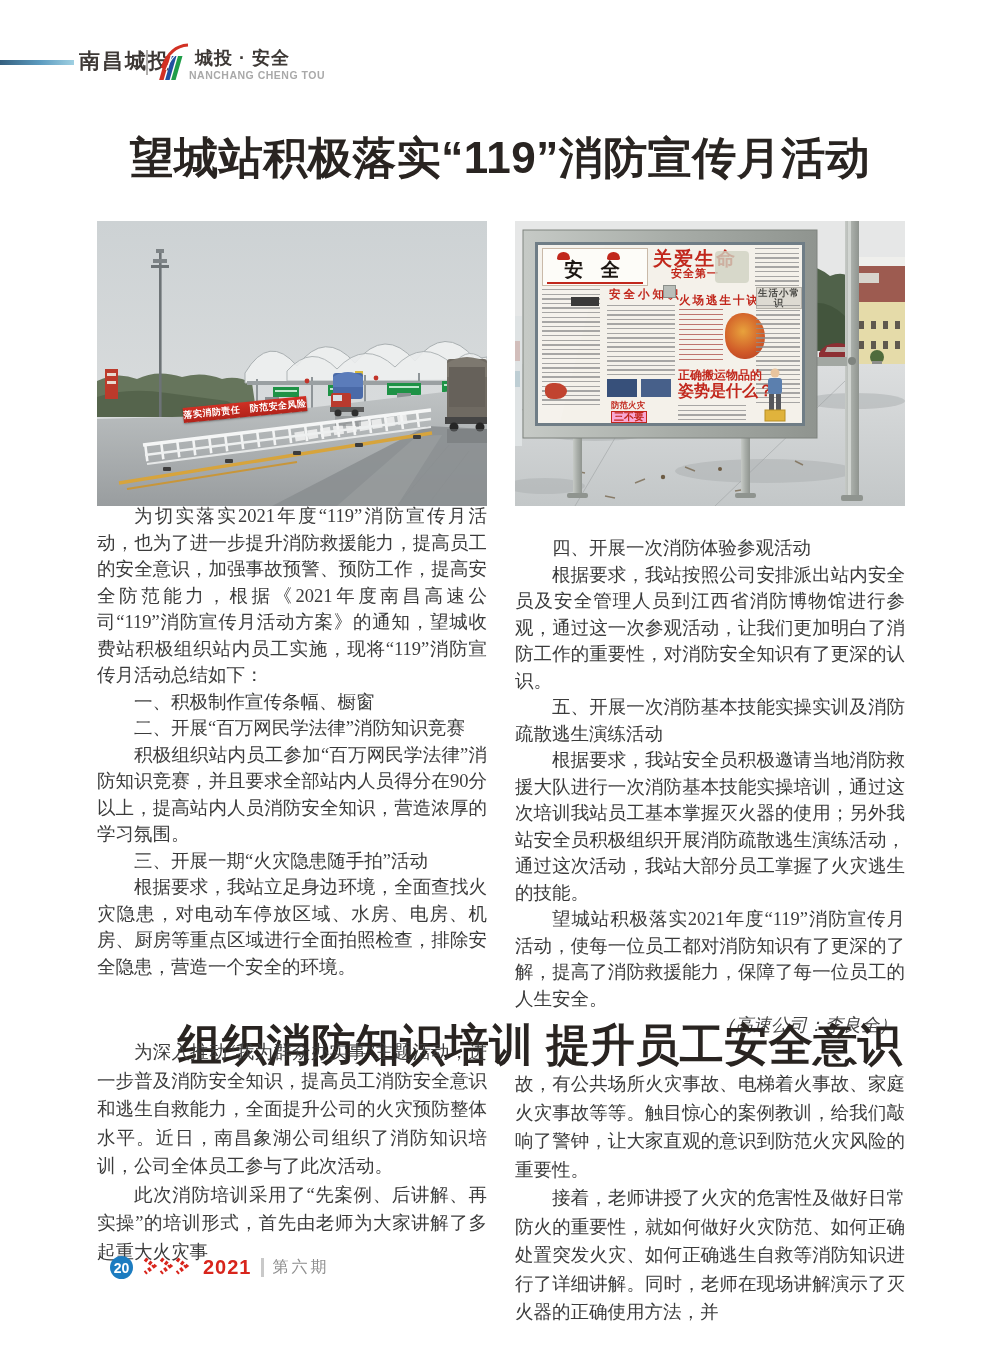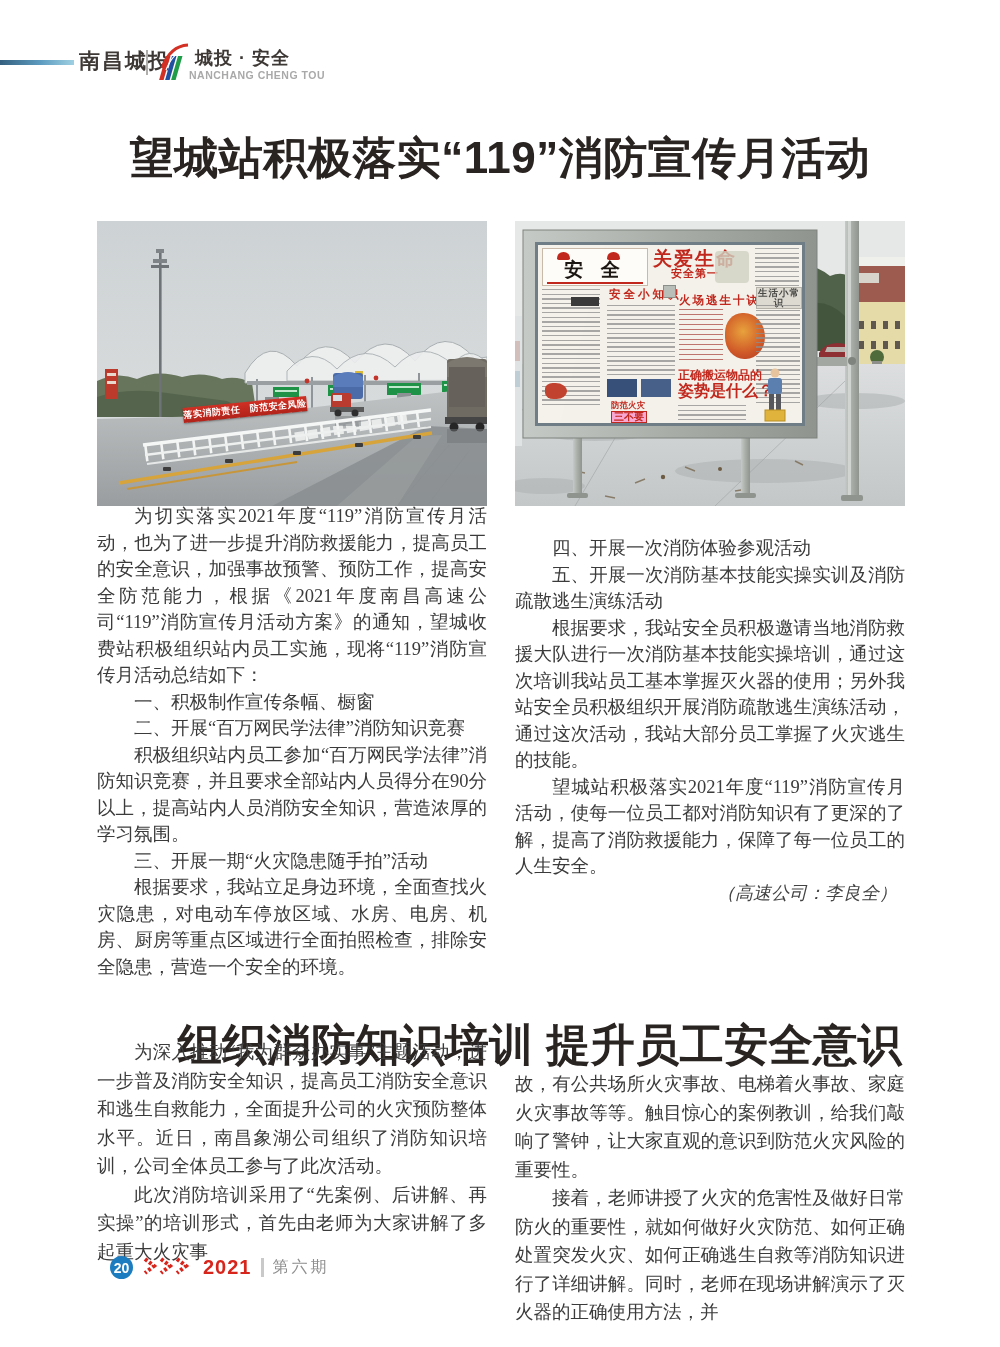--- a/index.html
+++ b/index.html
@@ -327,20 +327,21 @@
   <div class="col a1 col-l">
     <p class="indent">为切实落实2021年度“119”消防宣传月活动，也为了进一步提升消防救援能力，提高员工的安全意识，加强事故预警、预防工作，提高安全防范能力，根据《2021年度南昌高速公司“119”消防宣传月活动方案》的通知，望城收费站积极组织站内员工实施，现将“119”消防宣传月活动总结如下：</p>
     <p class="indent">一、积极制作宣传条幅、橱窗</p>
     <p class="indent">二、开展“百万网民学法律”消防知识竞赛</p>
     <p class="indent">积极组织站内员工参加“百万网民学法律”消防知识竞赛，并且要求全部站内人员得分在90分以上，提高站内人员消防安全知识，营造浓厚的学习氛围。</p>
     <p class="indent">三、开展一期“火灾隐患随手拍”活动</p>
     <p class="indent">根据要求，我站立足身边环境，全面查找火灾隐患，对电动车停放区域、水房、电房、机房、厨房等重点区域进行全面拍照检查，排除安全隐患，营造一个安全的环境。</p>
   </div>
   <div class="col a1 col-r">
     <p class="indent">四、开展一次消防体验参观活动</p>
+    <p class="indent">根据要求，我站按照公司安排派出站内安全员及安全管理人员到江西省消防博物馆进行参观，通过这一次参观活动，让我们更加明白了消防工作的重要性，对消防安全知识有了更深的认识。</p>
     <p class="indent">五、开展一次消防基本技能实操实训及消防疏散逃生演练活动</p>
     <p class="indent">根据要求，我站安全员积极邀请当地消防救援大队进行一次消防基本技能实操培训，通过这次培训我站员工基本掌握灭火器的使用；另外我站安全员积极组织开展消防疏散逃生演练活动，通过这次活动，我站大部分员工掌握了火灾逃生的技能。</p>
     <p class="indent">望城站积极落实2021年度“119”消防宣传月活动，使每一位员工都对消防知识有了更深的了解，提高了消防救援能力，保障了每一位员工的人生安全。</p>
     <p class="byline">（高速公司：李良全）</p>
   </div>
 
   <div class="big-title title2">组织消防知识培训  提升员工安全意识</div>
   <div class="col a2 col-l">
     <p class="indent">为深入推动“我为群众办实事”主题活动，进一步普及消防安全知识，提高员工消防安全意识和逃生自救能力，全面提升公司的火灾预防整体水平。近日，南昌象湖公司组织了消防知识培训，公司全体员工参与了此次活动。</p>
     <p class="indent">此次消防培训采用了“先案例、后讲解、再实操”的培训形式，首先由老师为大家讲解了多起重大火灾事</p>

